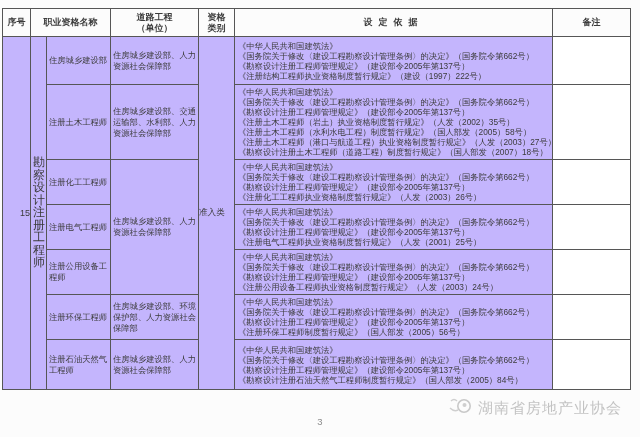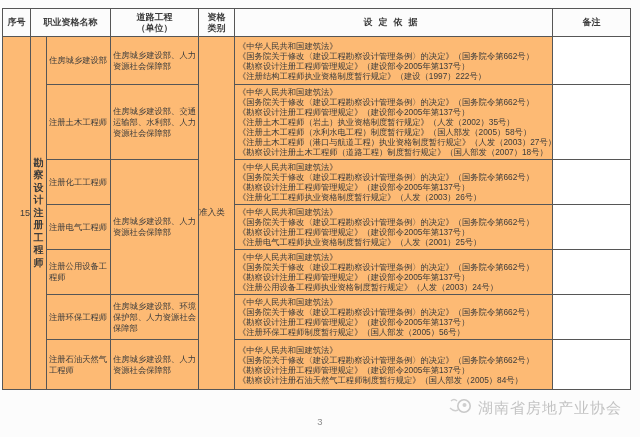--- a/index.html
+++ b/index.html
@@ -32,45 +32,45 @@
   }
   th.h-basis { letter-spacing: 6px; }
   td.seq-cell {
     font-size: 9px;
     text-align: right;
   }
   td.group-cell { text-align: center; }
   .v-label {
     display: inline-block;
     width: 11px;
-    font-size: 10px;
+    font-size: 12px;
     line-height: 12.5px;
     word-break: break-all;
-    font-weight: bold;
+    font-weight: normal;
   }
   td.name-cell, td.dept-cell {
     font-size: 8.3px;
     line-height: 11px;
     padding: 2px 2px;
     text-align: left;
   }
   td.cat-cell {
     font-size: 8.6px;
     text-align: left;
   }
   td.basis-cell {
     font-size: 8.3px;
     line-height: 10px;
     padding: 2px 0 2px 3px;
     vertical-align: middle;
     text-align: left;
     white-space: nowrap;
   }
   td.note-cell { background: #fff; }
-  td { background: #fdba74; }
+  td { background: #c4b5fd; }
   .page-number {
     position: absolute;
     left: 0; right: 0;
     top: 416px;
     text-align: center;
     font-size: 9.5px;
     color: #8d8d8d;
   }
   .watermark {
     position: absolute;

